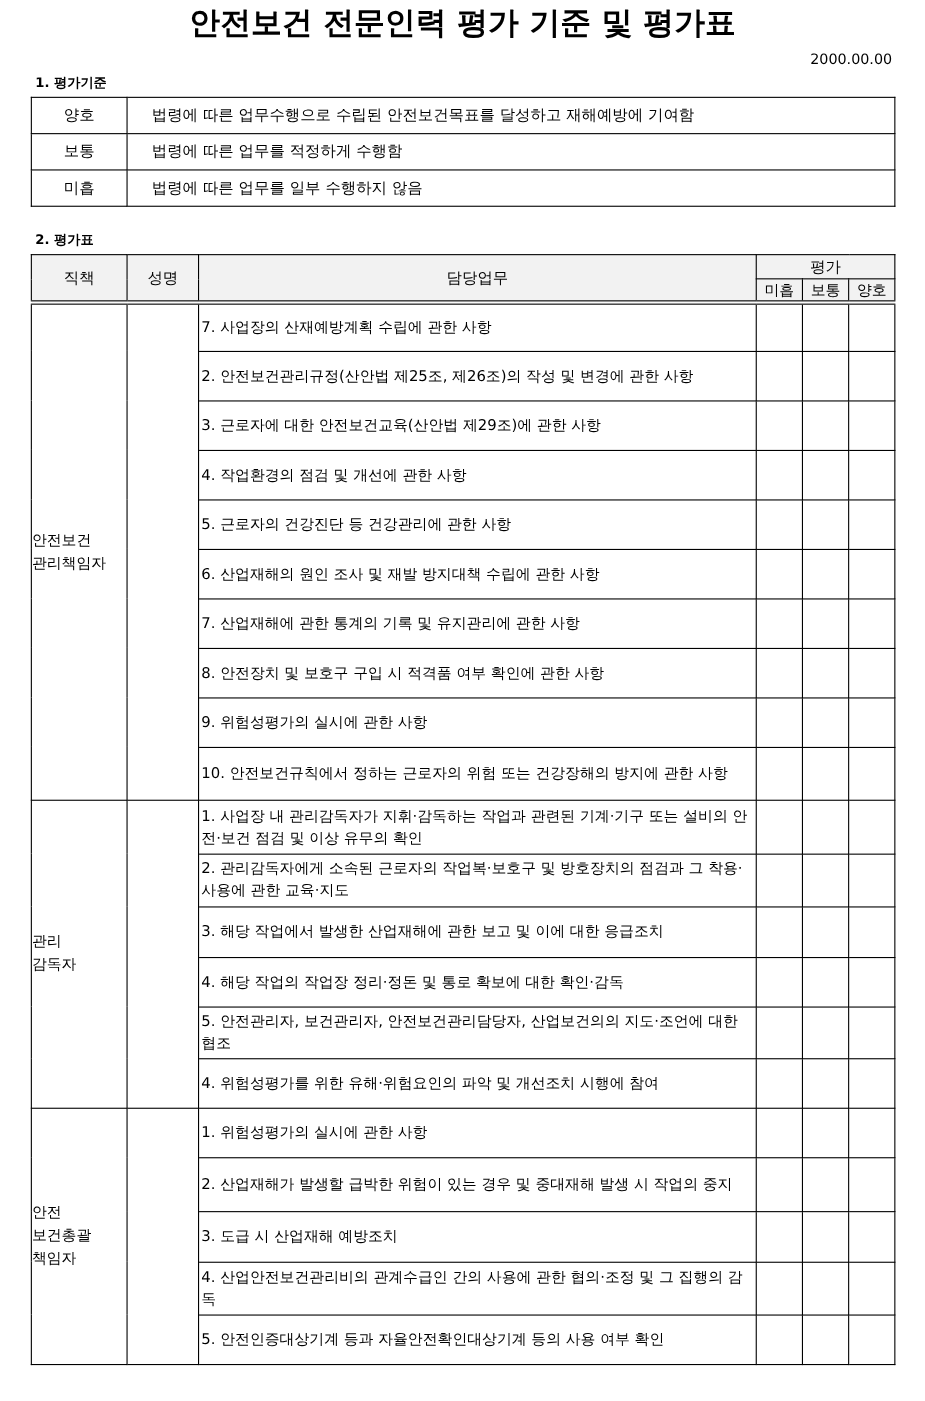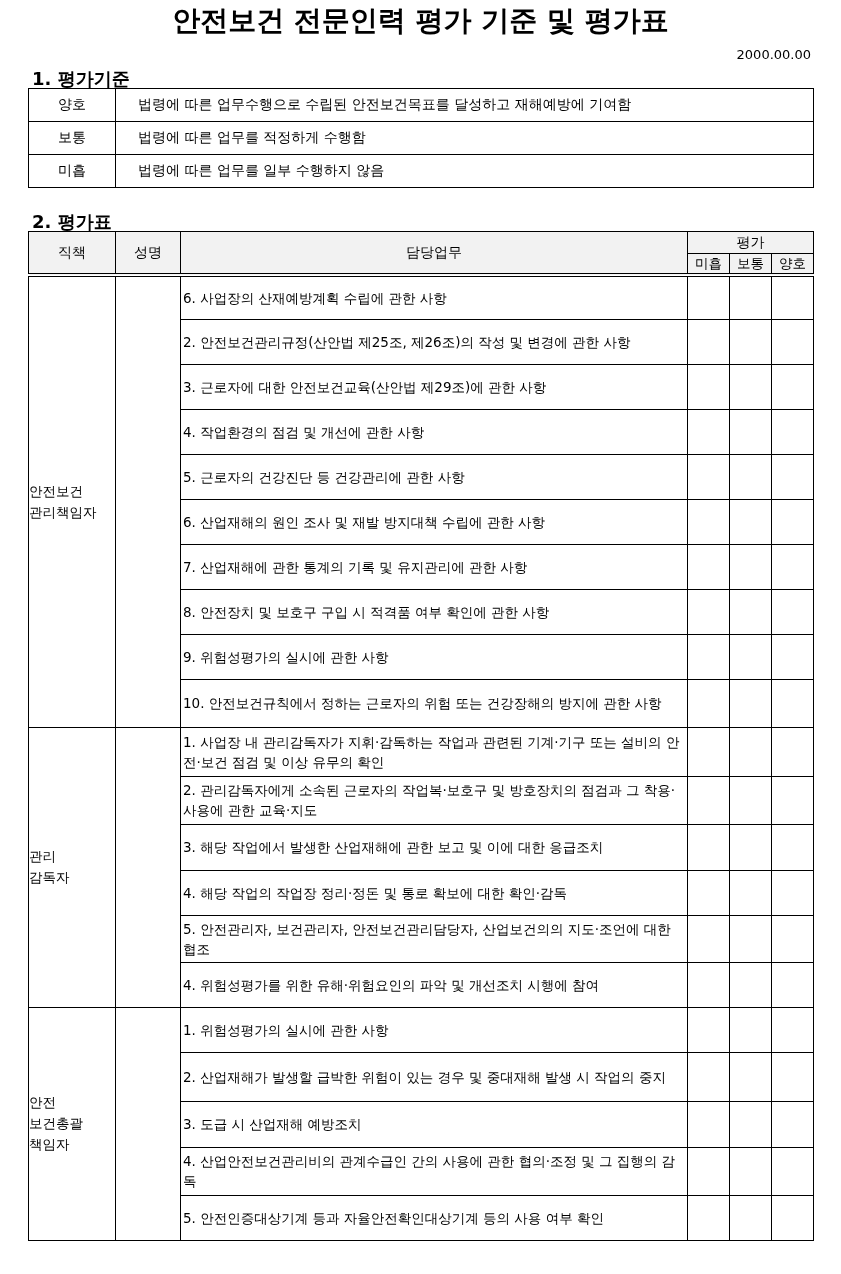--- a/index.html
+++ b/index.html
@@ -9,21 +9,21 @@
     color: #000;
   }
   .title {
     position: absolute; left: 0; top: 2px; width: 841px; text-align: center;
     font-size: 28px; font-weight: bold; letter-spacing: 0px;
   }
   .date {
     position: absolute; right: 30px; top: 47px; font-size: 13px;
   }
   .section-label {
-    position: absolute; left: 32px; font-size: 18px; font-weight: bold;
+    position: absolute; left: 32px; font-size: 12px; font-weight: bold;
   }
   table { border-collapse: collapse; position: absolute; table-layout: fixed; }
   td, th { border: 1.5px solid #000; padding: 0; font-weight: normal; }
 
   
   .crit { left: 28px; top: 88px; width: 786px; }
   .crit td { height: 32px; font-size: 14px; }
   .crit td.lv { width: 86px; text-align: center; }
   .crit td.desc { padding-left: 22px; }
 
@@ -89,21 +89,21 @@
       <th>미흡</th>
       <th>보통</th>
       <th>양호</th>
     </tr>
   </thead>
   <tbody id="eval-body">
       <tr style="height: 44px;">
         <td class="role" rowspan="10"><span style="white-space: pre-line;">안전보건
 관리책임자</span></td>
         <td class="name" rowspan="10"></td>
-        <td class="task">6. 사업장의 산재예방계획 수립에 관한 사항</td>
+        <td class="task">7. 사업장의 산재예방계획 수립에 관한 사항</td>
         <td class="chk"></td>
         <td class="chk"></td>
         <td class="chk"></td>
       </tr>
       <tr style="height: 45px;">
         <td class="task">2. 안전보건관리규정(산안법 제25조, 제26조)의 작성 및 변경에 관한 사항</td>
         <td class="chk"></td>
         <td class="chk"></td>
         <td class="chk"></td>
       </tr>

